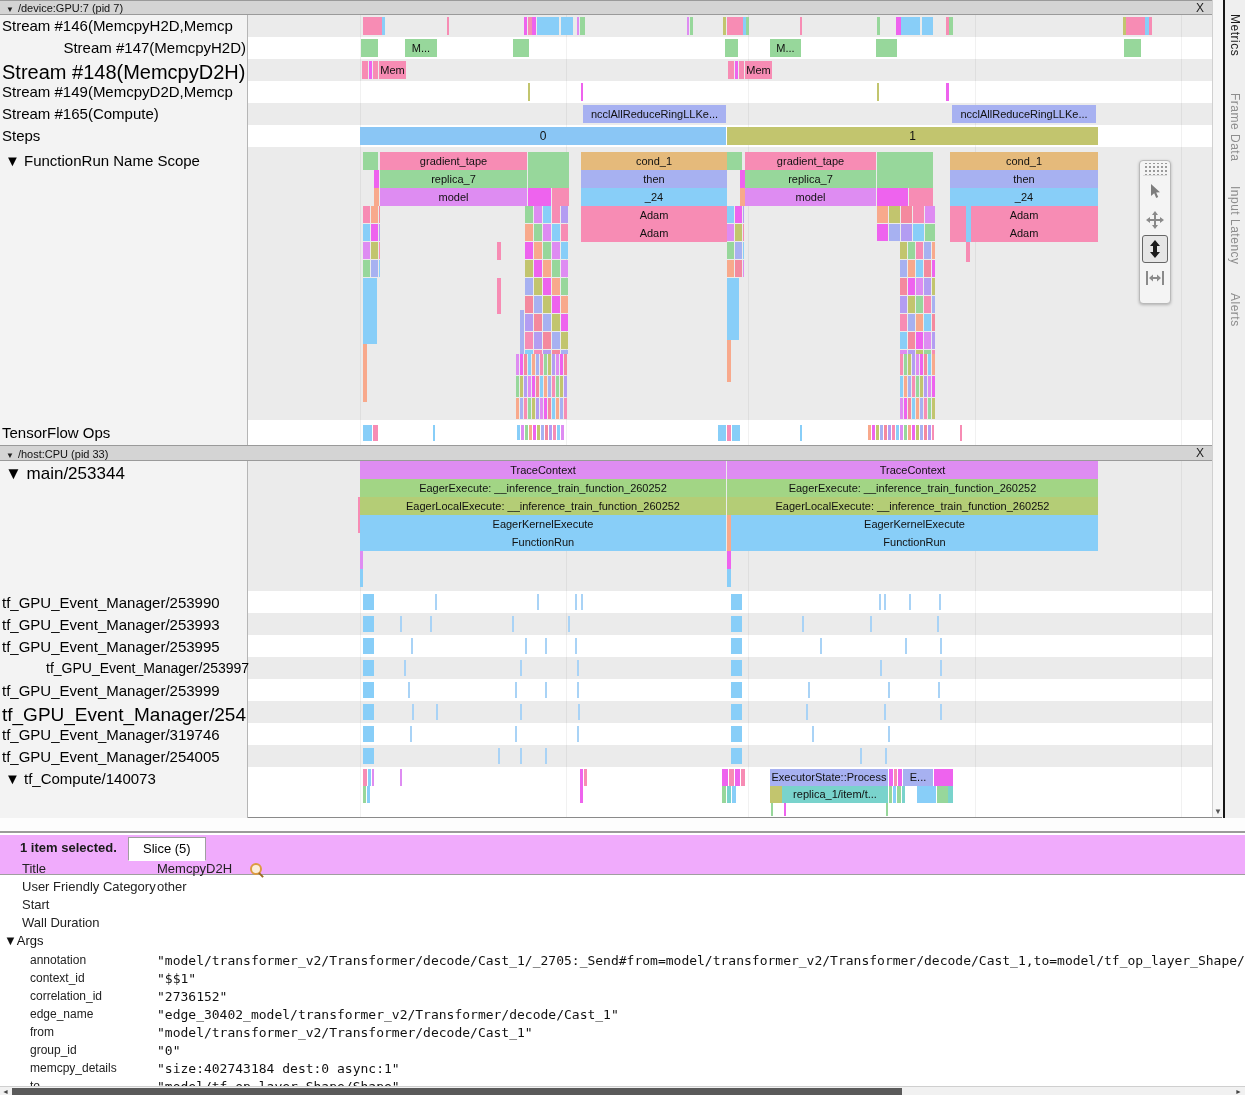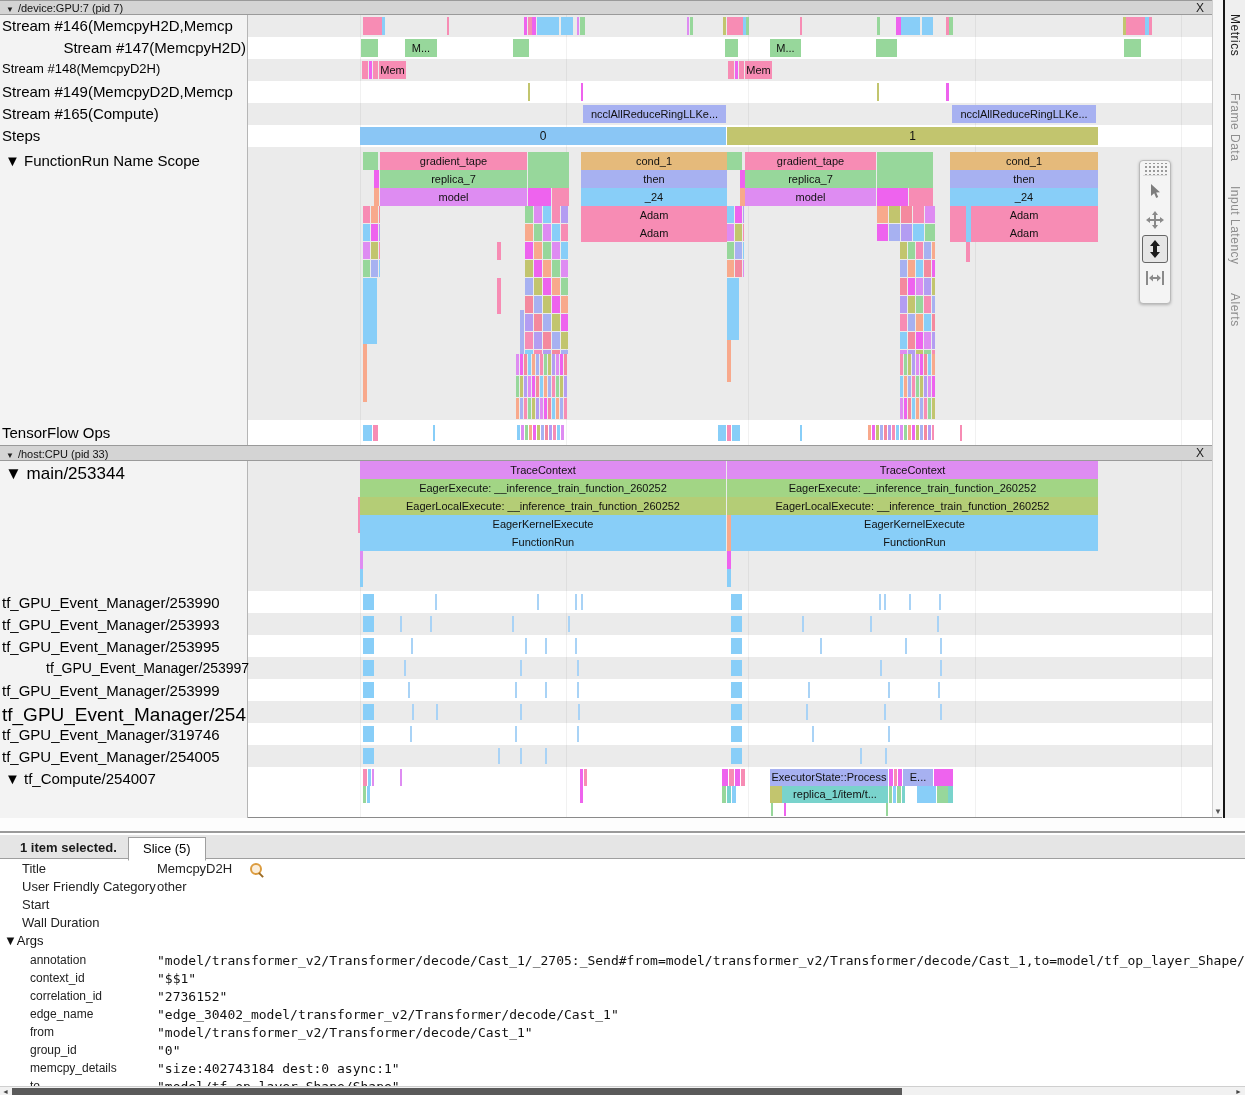--- a/index.html
+++ b/index.html
@@ -16,21 +16,21 @@
   #sidetabs{position:absolute;left:1223px;top:0;width:22px;height:820px;background:#efefef;border-left:2px solid #161616;box-sizing:border-box;}
   .sidetab{position:absolute;left:3px;writing-mode:vertical-rl;font-size:12px;color:#8d8d8d;letter-spacing:.5px;}
   .sidetab.active{color:#1b1b1b;}
   #palette{position:absolute;left:1139px;top:160px;width:30px;height:142px;background:#f4f4f4;border:1px solid #b9b9b9;border-radius:4px;box-shadow:0 1px 3px rgba(0,0,0,.25);z-index:60;}
   .tool{position:relative;width:24px;height:26px;margin:1px auto;border:1px solid transparent;border-radius:3px;display:flex;align-items:center;justify-content:center;}
   .tool.active{border:1px solid #666;background:#e6e6e6;}
   .grip{height:12px;width:24px;margin:2px auto 0;background-image:radial-gradient(#9a9a9a 1px,transparent 1.1px);background-size:4px 4px;background-position:1px 2px;border-bottom:1px solid #ddd;}
   #divider{position:absolute;left:0;top:817px;width:1222px;height:1px;background:#8a8a8a;}
   #details{position:absolute;left:0;top:818px;width:1245px;height:277px;background:#fff;overflow:hidden;}
   #dstrip{position:absolute;left:0;top:0;width:100%;height:15px;background:#fdfdfd;border-bottom:2px solid #9a9a9a;box-sizing:border-box;}
-  #dtabs{position:absolute;left:0;top:17px;width:100%;height:24px;background:#e5e5e5;border-bottom:1px solid #9f9f9f;box-sizing:border-box;}
+  #dtabs{position:absolute;left:0;top:17px;width:100%;height:40px;background:#f0abfc;border-bottom:1px solid #9f9f9f;box-sizing:border-box;}
   #status{position:absolute;left:20px;top:5px;font-weight:bold;font-size:13px;color:#1a1a1a;}
   #slicetab{position:absolute;left:128px;top:2px;height:22px;padding:0 14px;background:#fff;border:1px solid #9f9f9f;border-bottom:1px solid #fff;font-size:13px;line-height:22px;z-index:5;}
   .fieldrow{position:absolute;left:0;height:18px;font-size:13px;color:#222;}
   .fkey{position:absolute;left:22px;white-space:nowrap;}
   .fval{position:absolute;left:157px;white-space:nowrap;}
   .akey{position:absolute;left:30px;font-size:12px;color:#222;white-space:nowrap;}
   .aval{position:absolute;left:157px;font-family:"DejaVu Sans Mono",monospace;font-size:13px;color:#111;white-space:nowrap;}
   #argshdr{position:absolute;left:4px;font-size:13px;color:#111;}
   .mag{display:inline-block;position:absolute;left:250px;top:2px;width:8px;height:8px;border:2px solid #dc9c3f;border-radius:50%;background:#fbeedb;}
   .mag::after{content:'';position:absolute;width:6px;height:2px;background:#9c6a21;transform:rotate(45deg);left:6px;top:9px;}
@@ -64,35 +64,35 @@
       <div style="position: absolute; left: 248px; top: 657px; width: 964px; height: 22px; background: rgb(235, 235, 235); z-index: 1;"></div>
       <div style="position: absolute; left: 248px; top: 701px; width: 964px; height: 22px; background: rgb(235, 235, 235); z-index: 1;"></div>
       <div style="position: absolute; left: 248px; top: 745px; width: 964px; height: 22px; background: rgb(235, 235, 235); z-index: 1;"></div>
       <div class="gridline" style="position: absolute; left: 360px;"></div>
       <div class="gridline" style="position: absolute; left: 566px;"></div>
       <div class="gridline" style="position: absolute; left: 748px;"></div>
       <div class="gridline" style="position: absolute; left: 975px;"></div>
       <div class="gridline" style="position: absolute; left: 1181px;"></div>
       <div class="tracklabel" style="position: absolute; top: 17px; left: 2px; font-size: 15px;">Stream #146(MemcpyH2D,Memcp</div>
       <div class="tracklabel" style="position: absolute; top: 39px; left: 2px; font-size: 15px; text-align: right;">Stream #147(MemcpyH2D)</div>
-      <div class="tracklabel" style="position: absolute; top: 61px; left: 2px; font-size: 13px;">Stream #148(MemcpyD2H)</div>
+      <div class="tracklabel" style="position: absolute; top: 61px; left: 2px; font-size: 20px;">Stream #148(MemcpyD2H)</div>
       <div class="tracklabel" style="position: absolute; top: 83px; left: 2px; font-size: 15px;">Stream #149(MemcpyD2D,Memcp</div>
       <div class="tracklabel" style="position: absolute; top: 105px; left: 2px; font-size: 15px;">Stream #165(Compute)</div>
       <div class="tracklabel" style="position: absolute; top: 127px; left: 2px; font-size: 15px;">Steps</div>
       <div class="tracklabel" style="position: absolute; top: 152px; left: 5px; font-size: 15px;">▼  FunctionRun Name Scope</div>
       <div class="tracklabel" style="position: absolute; top: 424px; left: 2px; font-size: 15px;">TensorFlow Ops</div>
       <div class="tracklabel" style="position: absolute; top: 464px; left: 5px; font-size: 17px;">▼  main/253344</div>
       <div class="tracklabel" style="position: absolute; top: 594px; left: 2px; font-size: 15px;">tf_GPU_Event_Manager/253990</div>
       <div class="tracklabel" style="position: absolute; top: 616px; left: 2px; font-size: 15px;">tf_GPU_Event_Manager/253993</div>
       <div class="tracklabel" style="position: absolute; top: 638px; left: 2px; font-size: 15px;">tf_GPU_Event_Manager/253995</div>
       <div class="tracklabel" style="position: absolute; top: 660px; left: 10px; font-size: 14px; margin-left: 36px;">tf_GPU_Event_Manager/253997</div>
       <div class="tracklabel" style="position: absolute; top: 682px; left: 2px; font-size: 15px;">tf_GPU_Event_Manager/253999</div>
       <div class="tracklabel" style="position: absolute; top: 704px; left: 2px; font-size: 19px;">tf_GPU_Event_Manager/254001</div>
       <div class="tracklabel" style="position: absolute; top: 726px; left: 2px; font-size: 15px;">tf_GPU_Event_Manager/319746</div>
-      <div class="tracklabel" style="position: absolute; top: 770px; left: 5px; font-size: 15px;">▼  tf_Compute/254007</div>
+      <div class="tracklabel" style="position: absolute; top: 770px; left: 5px; font-size: 15px;">▼  tf_Compute/140073</div>
       <div class="tracklabel" style="position: absolute; top: 748px; left: 2px; font-size: 15px;">tf_GPU_Event_Manager/254005</div>
       <div class="bar" style="left: 363px; top: 17px; width: 19px; height: 18px; background: rgb(247, 140, 180); line-height: 18px;"></div>
       <div class="bar" style="left: 382px; top: 17px; width: 3px; height: 18px; background: rgb(136, 206, 248); line-height: 18px;"></div>
       <div class="bar" style="left: 447px; top: 17px; width: 2px; height: 18px; background: rgb(247, 140, 180); line-height: 18px;"></div>
       <div class="bar" style="left: 524px; top: 17px; width: 3px; height: 18px; background: rgb(238, 99, 238); line-height: 18px;"></div>
       <div class="bar" style="left: 528px; top: 17px; width: 4px; height: 18px; background: rgb(247, 140, 180); line-height: 18px;"></div>
       <div class="bar" style="left: 532px; top: 17px; width: 4px; height: 18px; background: rgb(238, 99, 238); line-height: 18px;"></div>
       <div class="bar" style="left: 537px; top: 17px; width: 22px; height: 18px; background: rgb(136, 206, 248); line-height: 18px;"></div>
       <div class="bar" style="left: 561px; top: 17px; width: 12px; height: 18px; background: rgb(136, 206, 248); line-height: 18px;"></div>
       <div class="bar" style="left: 577px; top: 17px; width: 2px; height: 18px; background: rgb(222, 140, 242); line-height: 18px;"></div>

